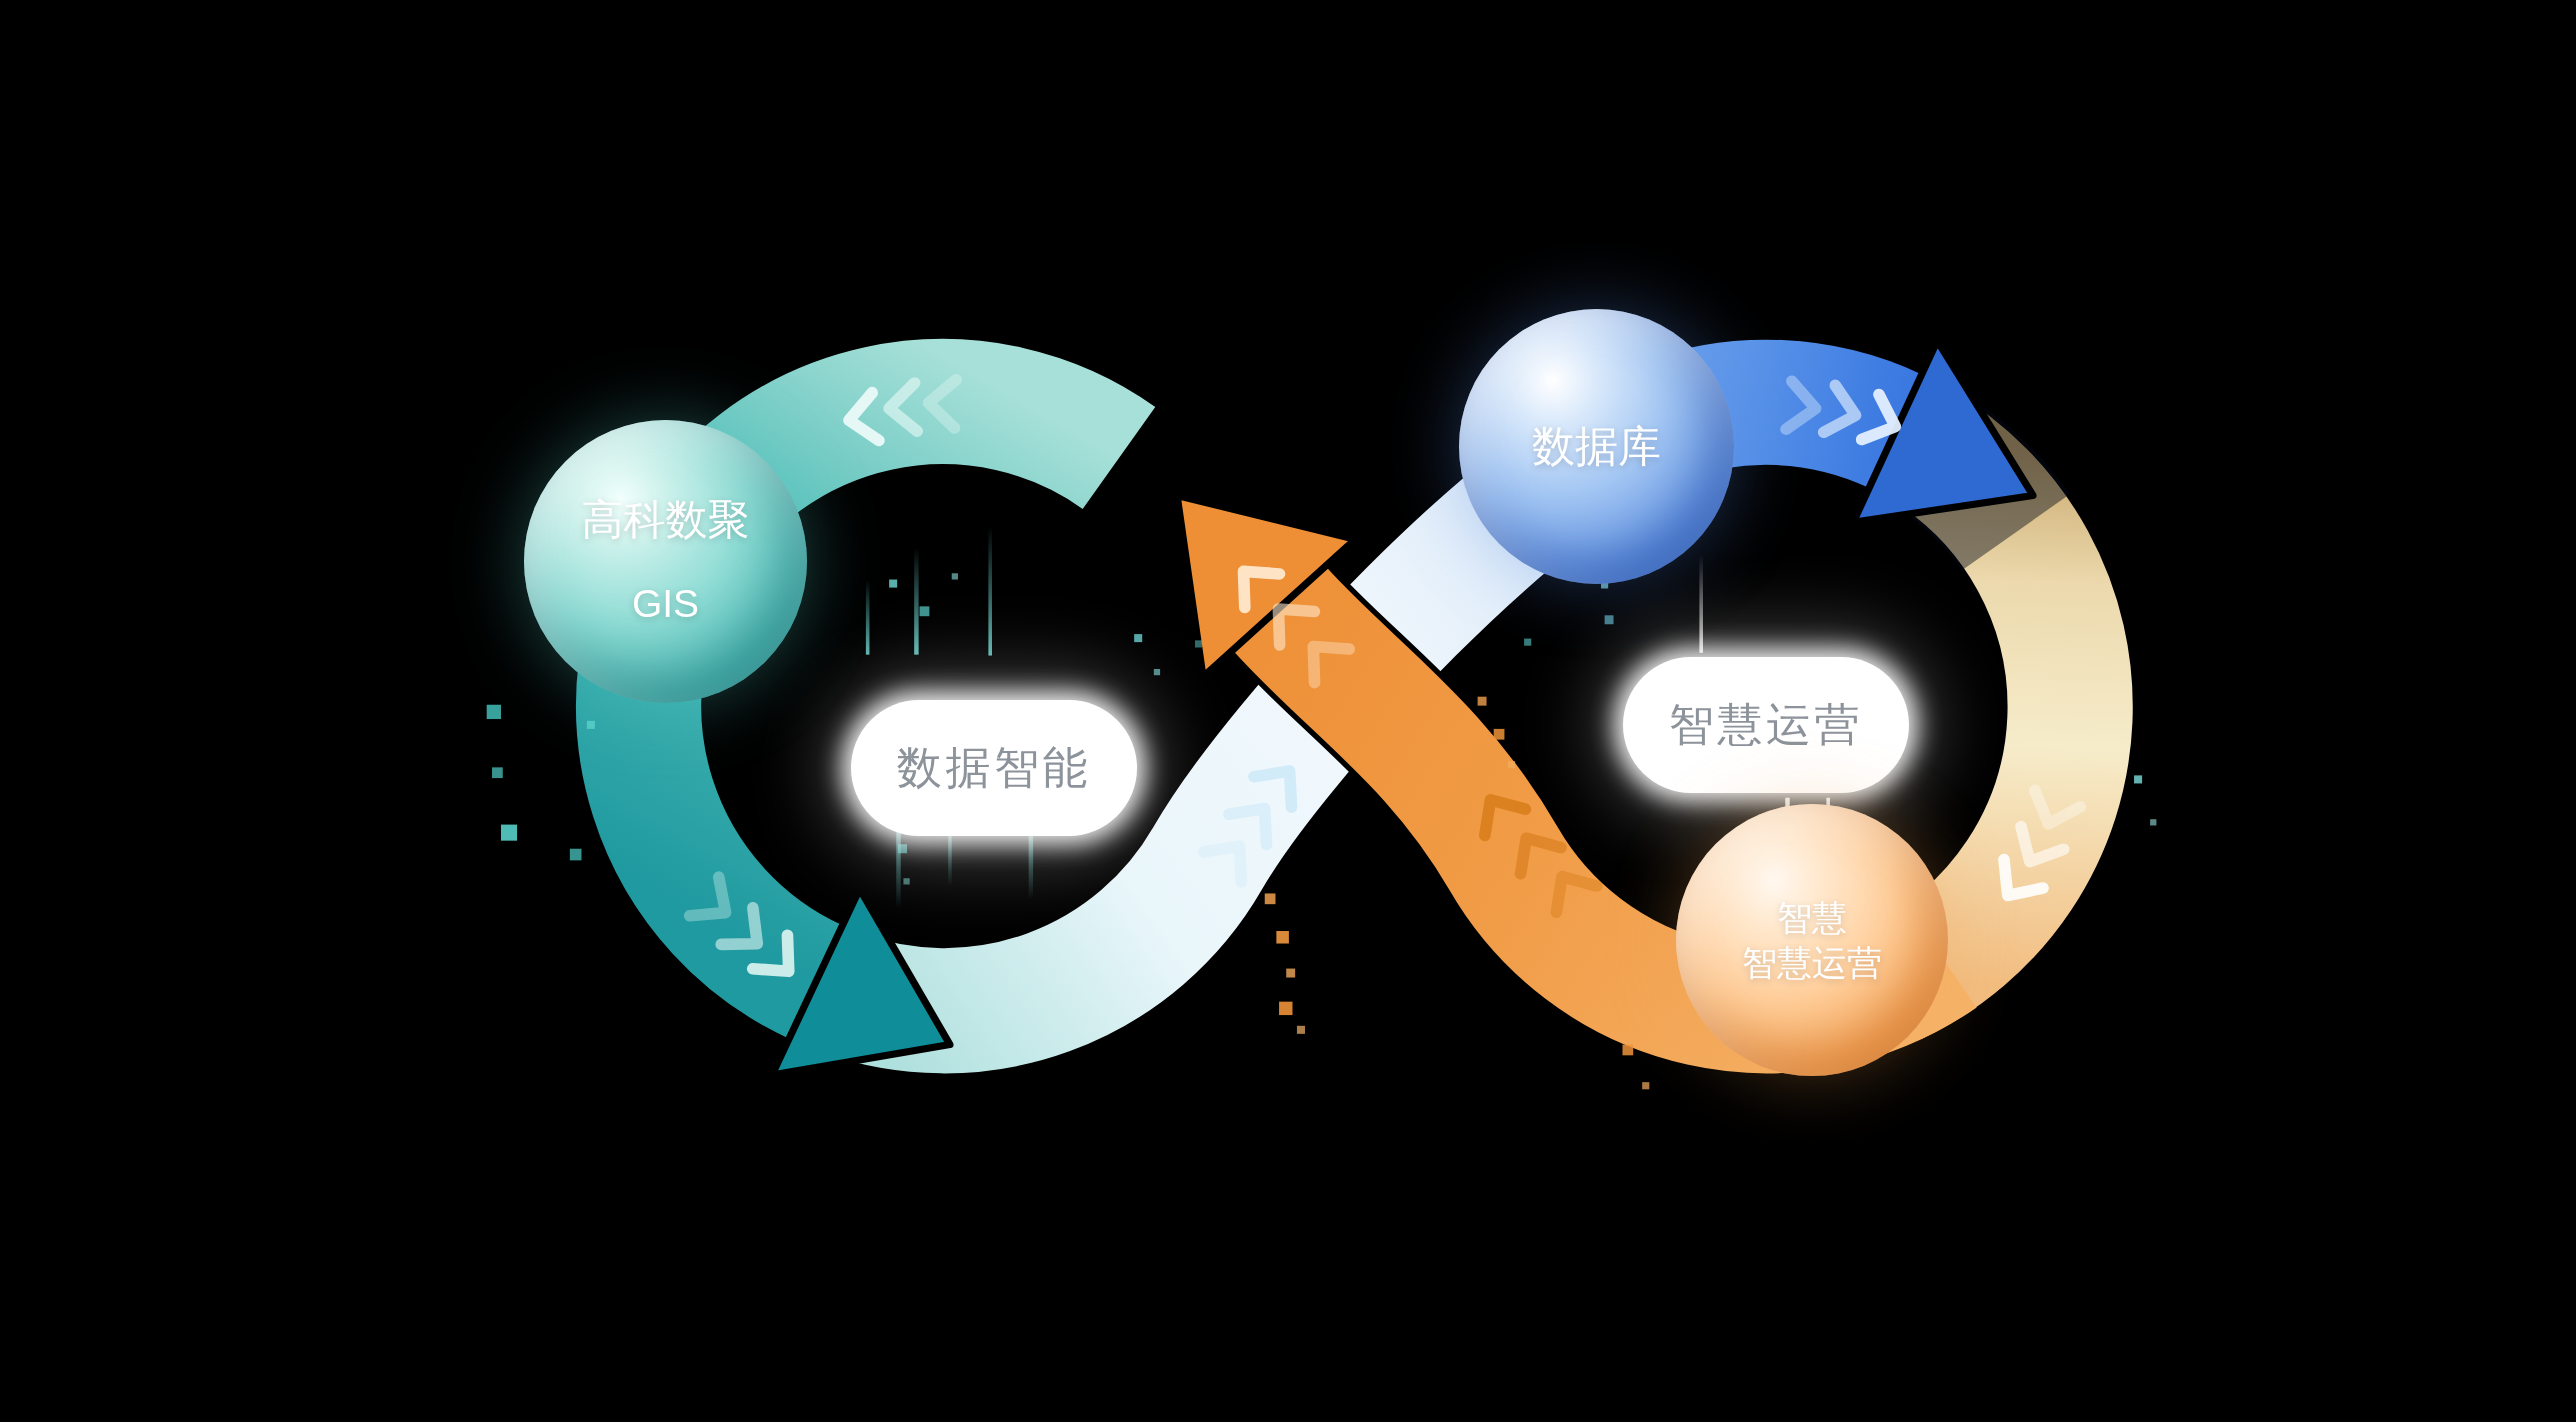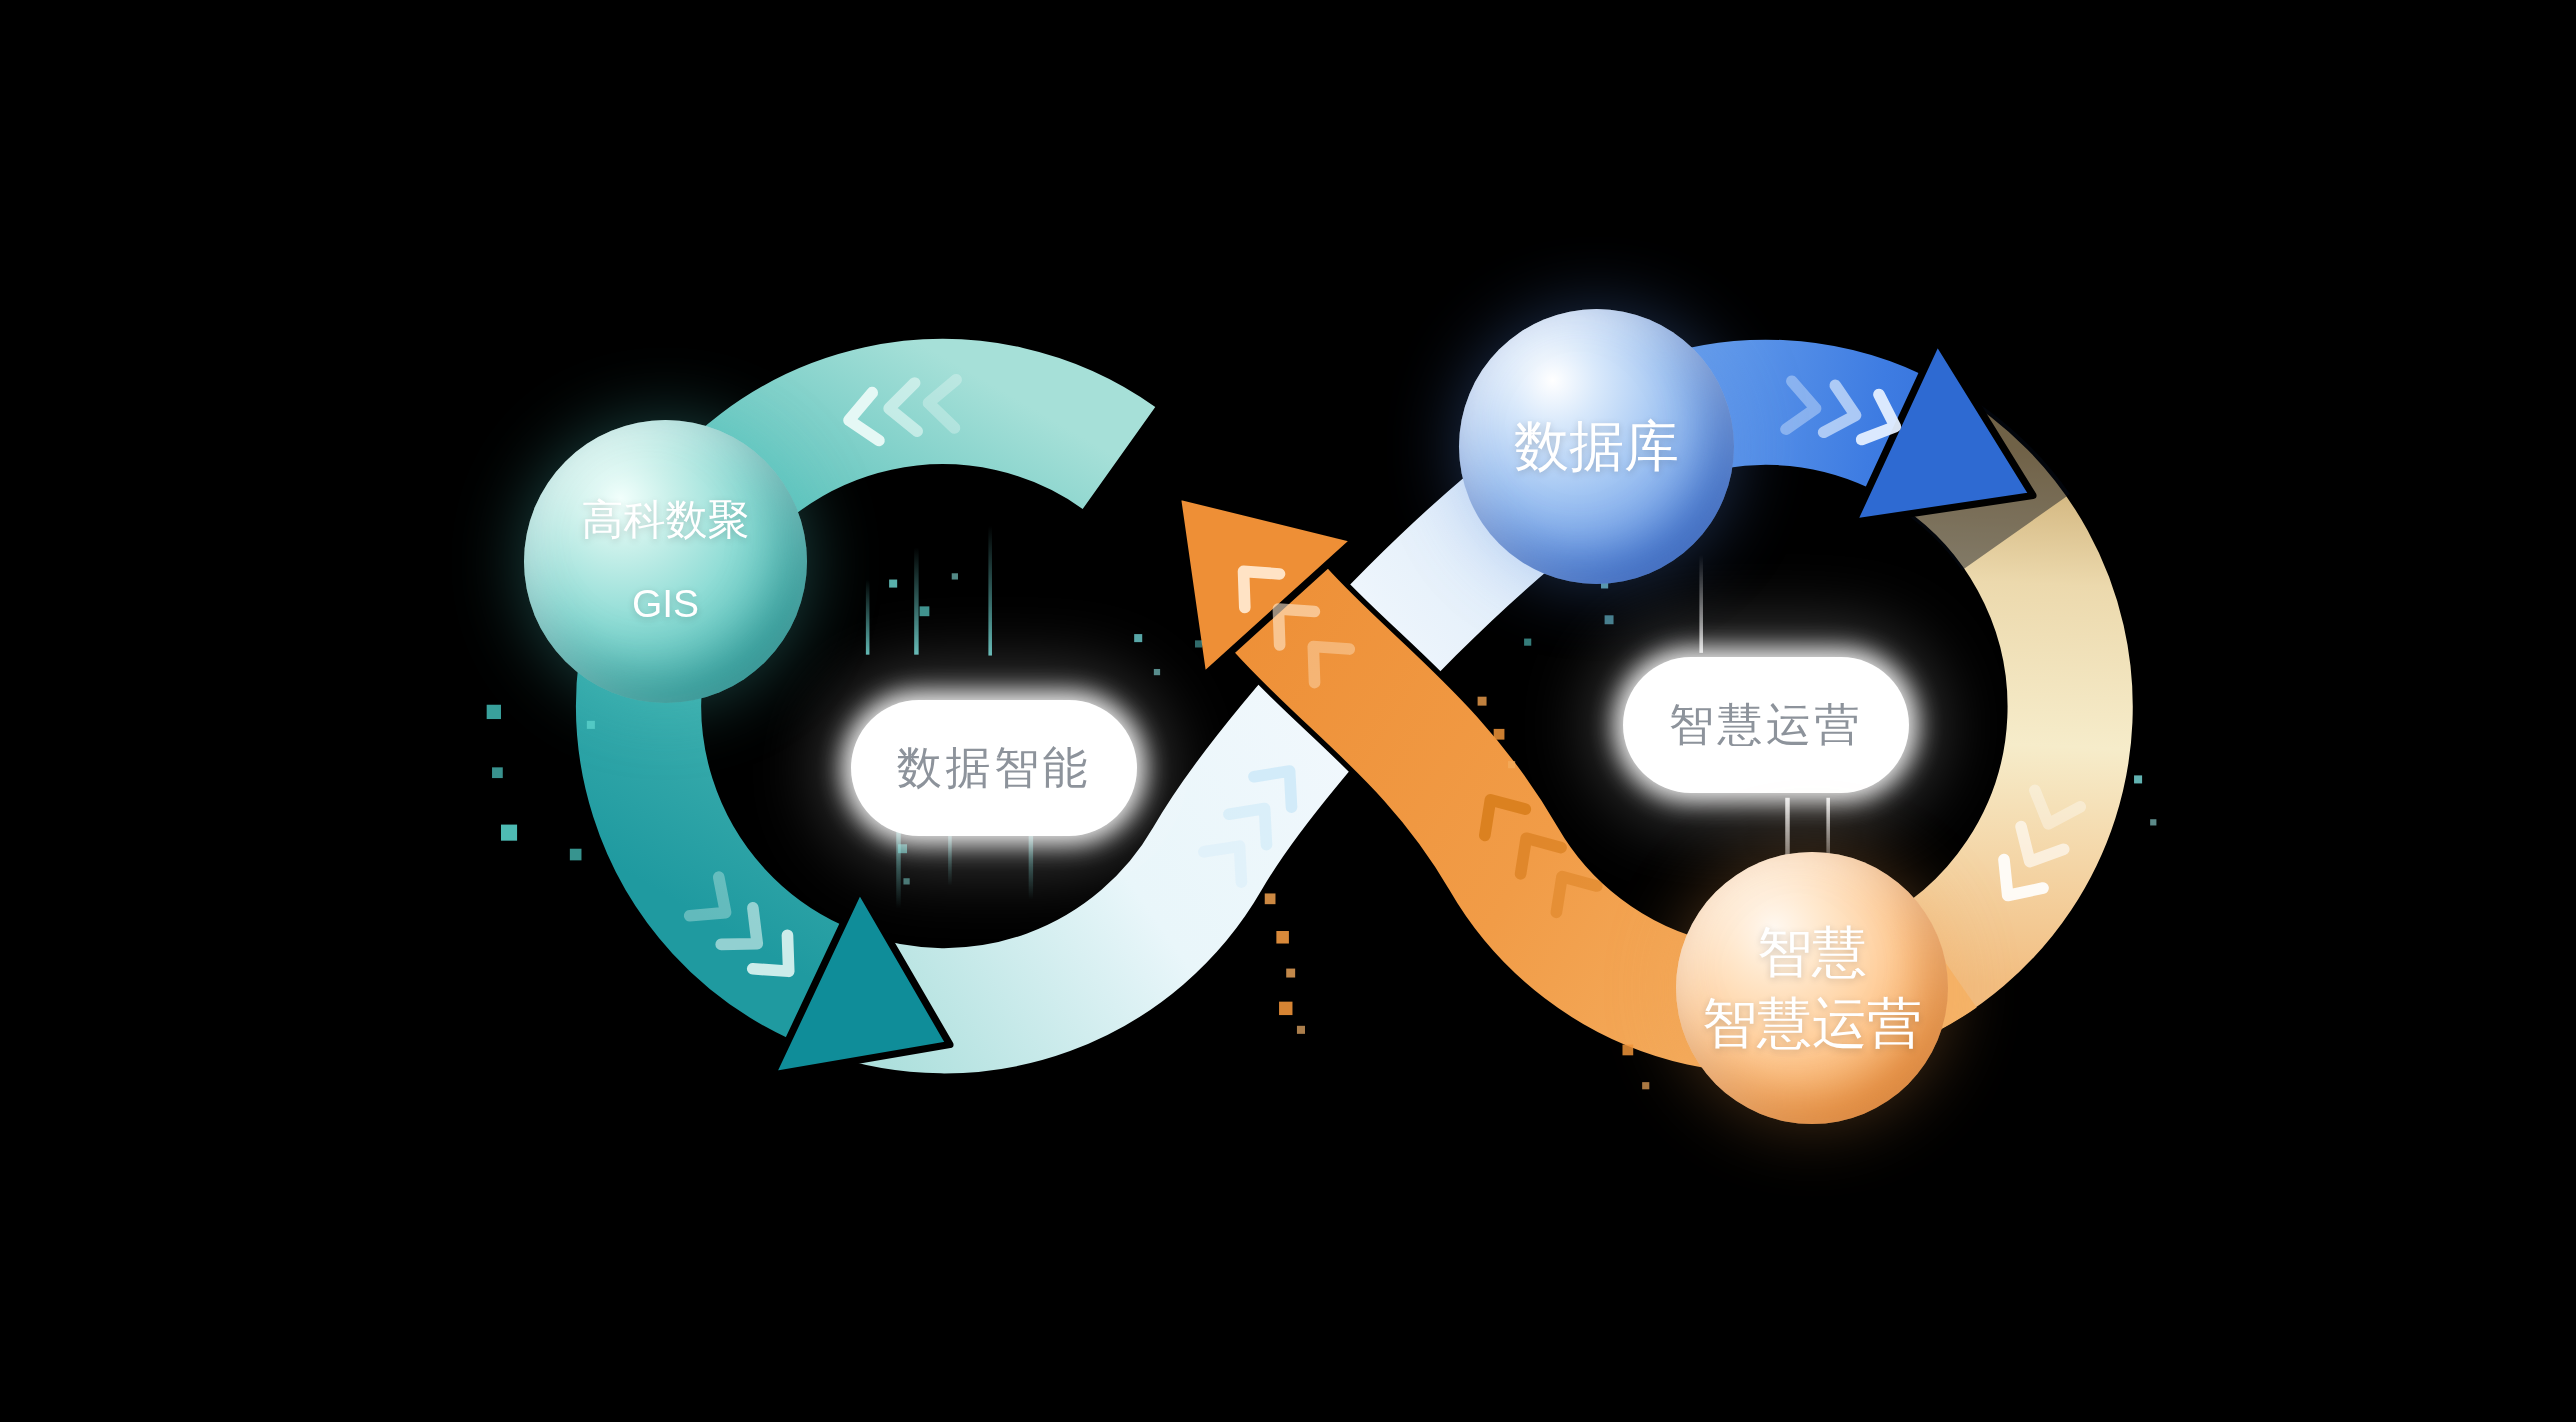--- a/index.html
+++ b/index.html
@@ -29,27 +29,27 @@
     left: 524px; top: 420px; width: 283px; height: 283px;
     background: radial-gradient(circle at 34% 28%, #f2fffc 0%, #c9f0ea 18%, #8edcd5 45%, #58c2bc 72%, #35a9a6 100%);
     box-shadow: inset -18px -25px 54px rgba(10,95,100,0.45), inset 12.5px 16px 41px rgba(255,255,255,0.55), 0 0 72px rgba(80,200,195,0.35);
     font-size: 42px; font-weight: 500; gap: 32px;
   }
   .sphere-gis .line2 { font-size: 39px; }
   .sphere-db {
     left: 1459px; top: 309px; width: 275px; height: 275px;
     background: radial-gradient(circle at 34% 26%, #ffffff 0%, #d9e9fb 16%, #a3c6f3 42%, #6f9fe9 70%, #4a80dd 92%, #3b72d4 100%);
     box-shadow: inset -18px -23px 52px rgba(20,60,150,0.5), inset 10.7px 14.3px 39px rgba(255,255,255,0.6), 0 0 72px rgba(90,140,230,0.35);
-    font-size: 55px; font-weight: 500; justify-content: center;
+    font-size: 43px; font-weight: 500; justify-content: center;
   }
   .sphere-dec {
-    left: 1676px; top: 852px; width: 272px; height: 272px;
+    left: 1676px; top: 804px; width: 272px; height: 272px;
     background: radial-gradient(circle at 36% 28%, #fff8f0 0%, #ffe8cd 18%, #ffcf9c 45%, #f9ad64 72%, #f09443 95%);
     box-shadow: inset -16px -21.5px 50px rgba(190,95,20,0.5), inset 10.7px 14.3px 39px rgba(255,255,255,0.55), 0 0 72px rgba(240,160,80,0.3);
-    font-size: 55px; font-weight: 500; text-align: center;
+    font-size: 35px; font-weight: 500; text-align: center;
   }
   .pill {
     position: absolute;
     width: 286px; height: 136px;
     background: #ffffff;
     border-radius: 81px;
     display: flex; align-items: center; justify-content: center;
     box-shadow: 0 0 23px 9px rgba(255,255,255,0.9), 0 0 72px 27px rgba(255,255,255,0.25);
     color: #8d939b; font-size: 45px; letter-spacing: 3.6px; font-weight: 500;
   }

